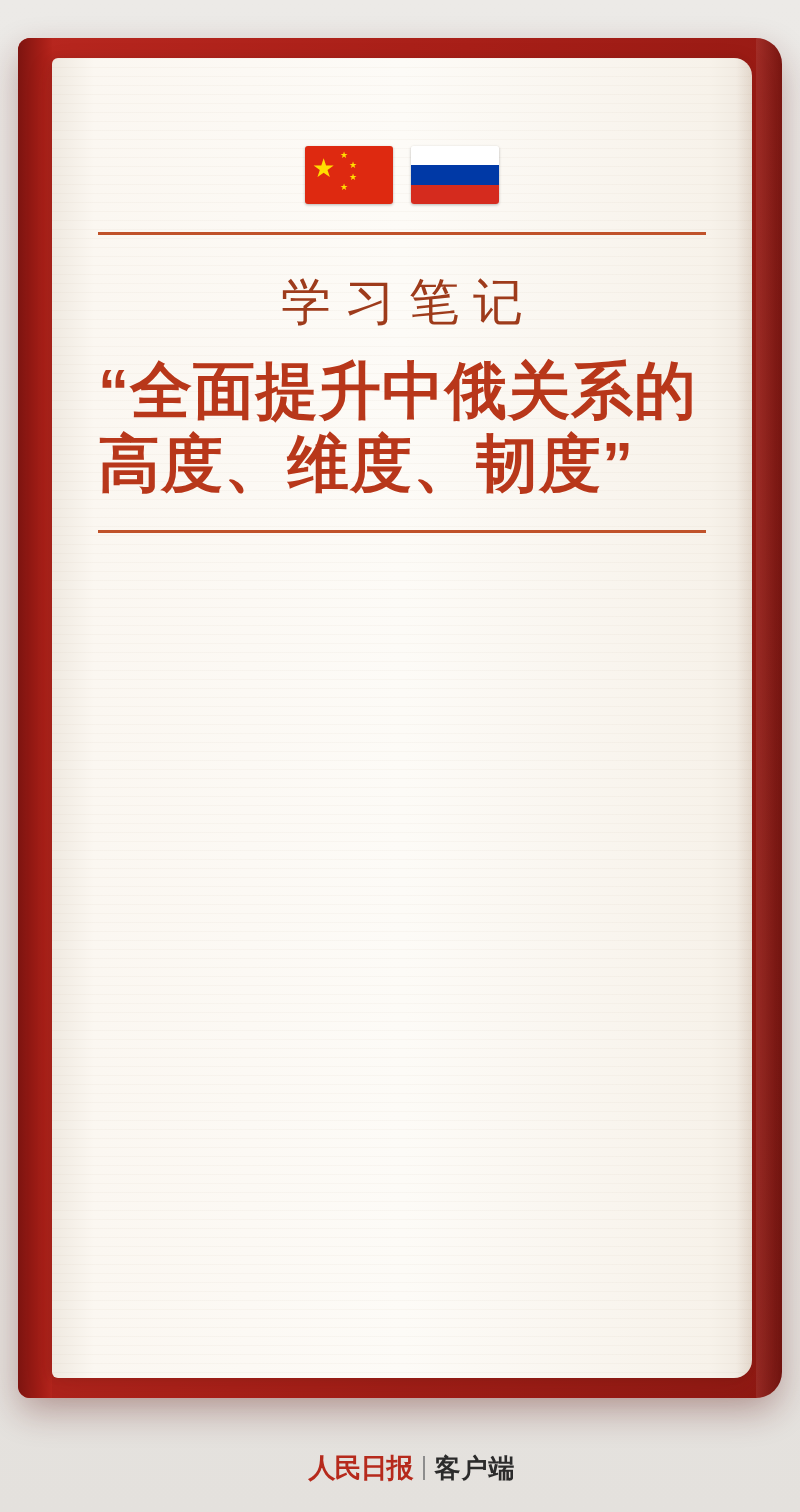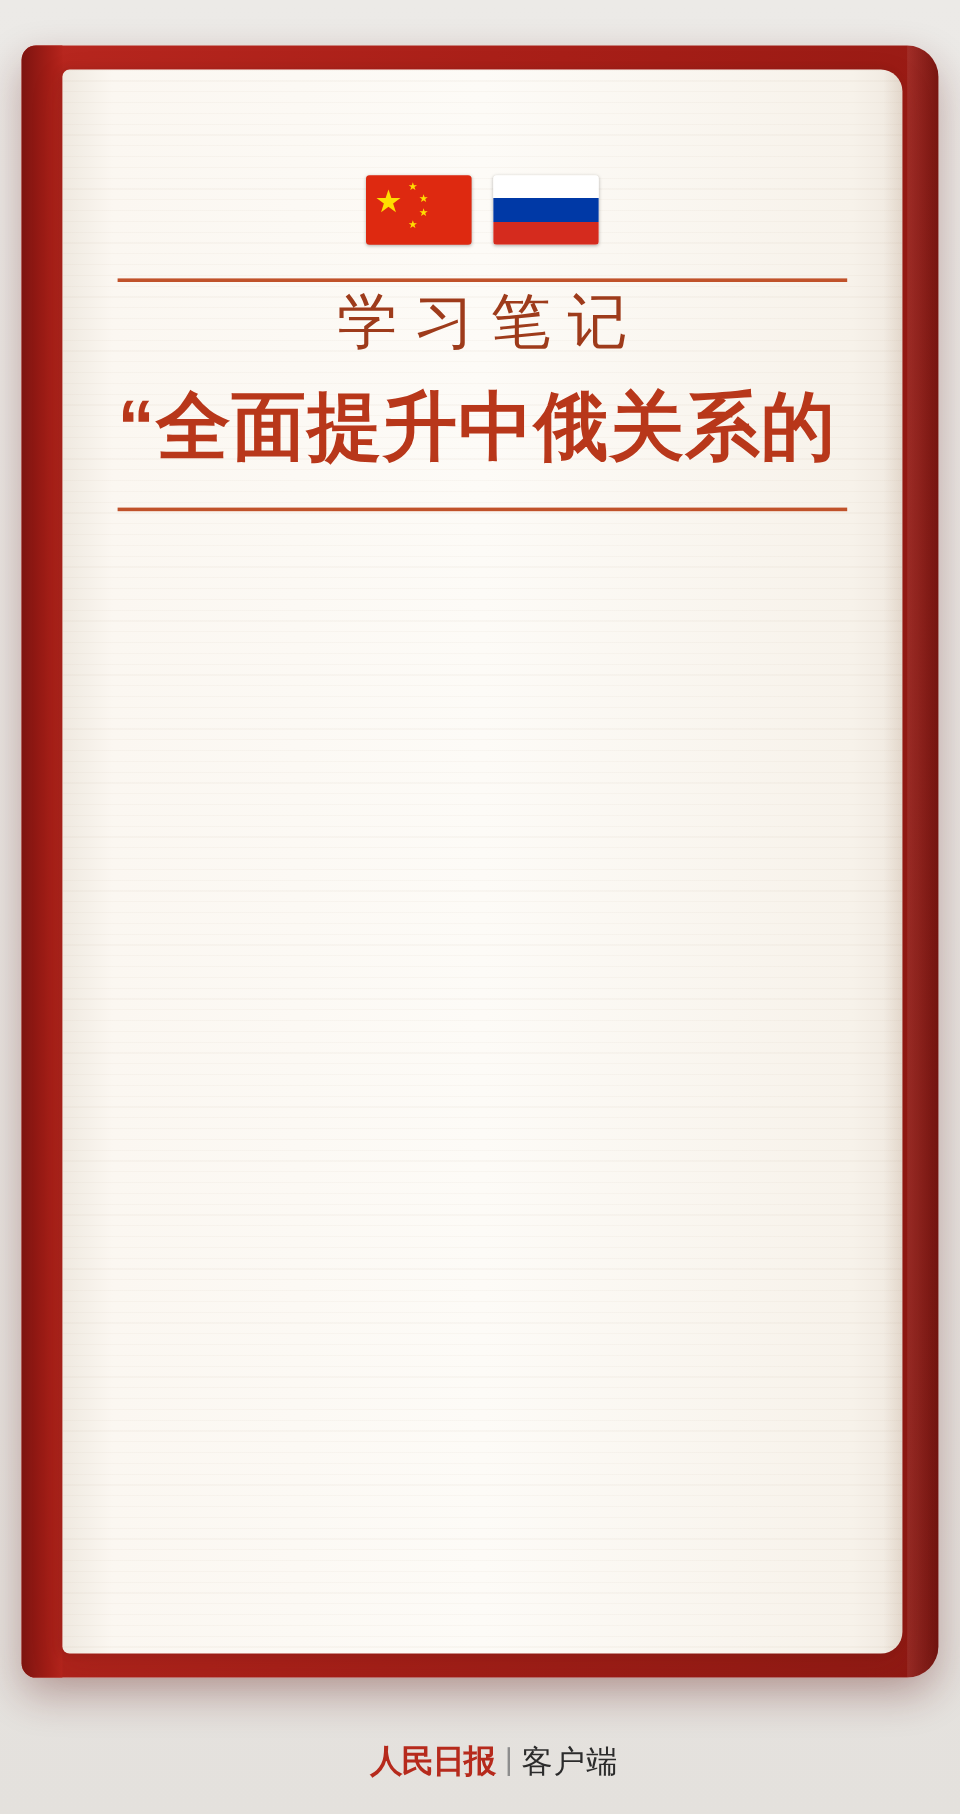--- a/index.html
+++ b/index.html
@@ -146,20 +146,21 @@
   }
 
   
   .eyebrow {
     text-align: center;
     font-family: "Liberation Serif", "DejaVu Serif", serif;
     font-size: 50px;
     letter-spacing: 14px;
     text-indent: 14px;
     color: #9e3b1b;
+    margin-top: 34px;
     font-weight: 400;
   }
   .headline {
     font-family: "Liberation Sans", "DejaVu Sans", sans-serif;
     font-weight: bold;
     color: #b8371a;
     font-size: 62px;
     line-height: 1.18;
     margin-top: 18px;
     letter-spacing: 1px;
@@ -197,21 +198,21 @@
     color: #b62a1c;
     letter-spacing: -1px;
   }
   #footer .divider {
     width: 2px;
     height: 24px;
     background: #8d8d8d;
   }
   #footer .kehu {
     font-family: "Liberation Sans", "DejaVu Sans", sans-serif;
-    font-weight: normal;
+    font-weight: bold;
     font-size: 26px;
     color: #2b2b2b;
     letter-spacing: 1px;
   }
 </style>
 </head>
 <body>
 
 <div id="poster">
 
@@ -235,20 +236,21 @@
           <div class="band b-red"></div>
         </div>
       </div>
 
       <div class="rule-top"></div>
 
       <div class="eyebrow">学习笔记</div>
 
       <div class="headline">
         <span class="line1">“全面提升中俄关系的</span>
+        <span class="line2">高度、维度、韧度”</span>
       </div>
 
       <div class="rule-bottom"></div>
 
 
     </div>
   </div>
 
   <div id="footer">
     <span class="rm-logo">人民日报</span>

